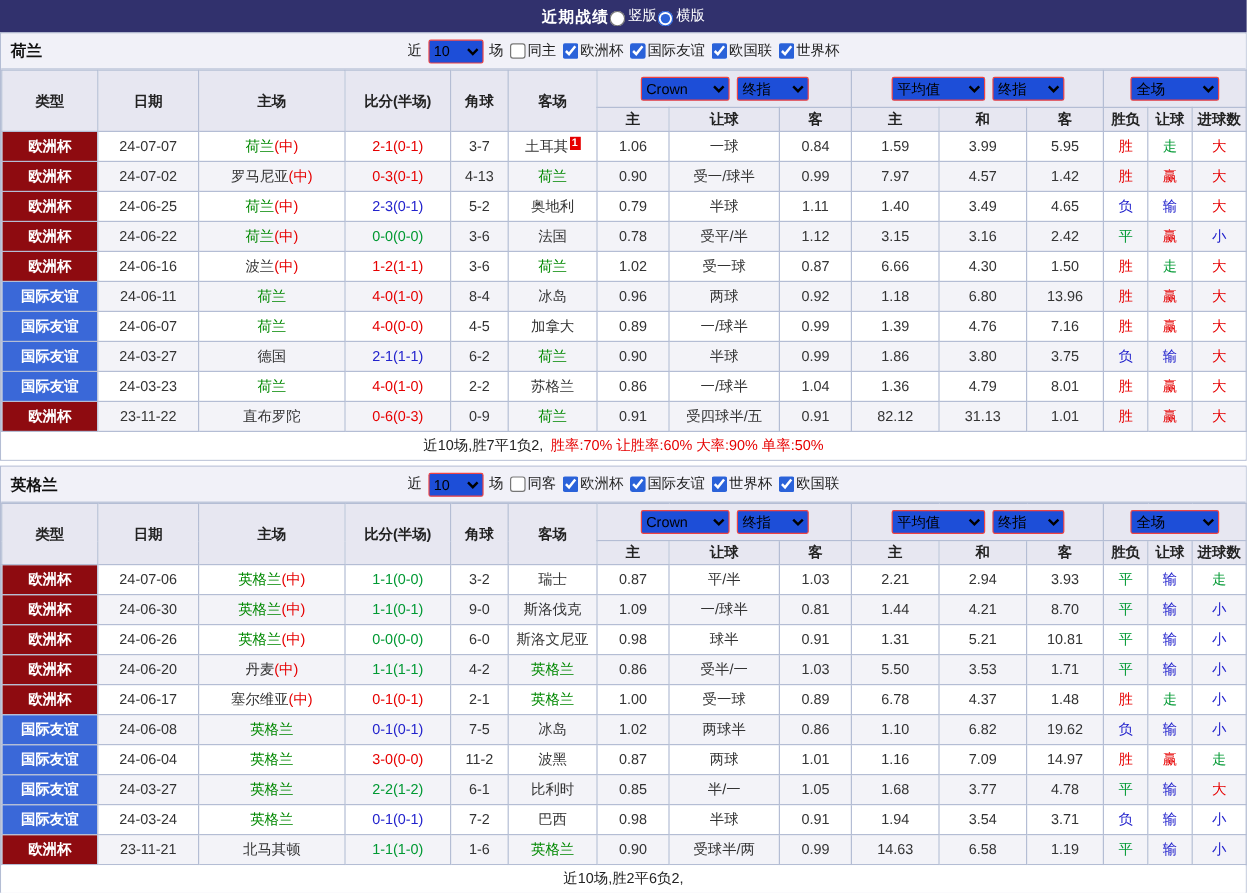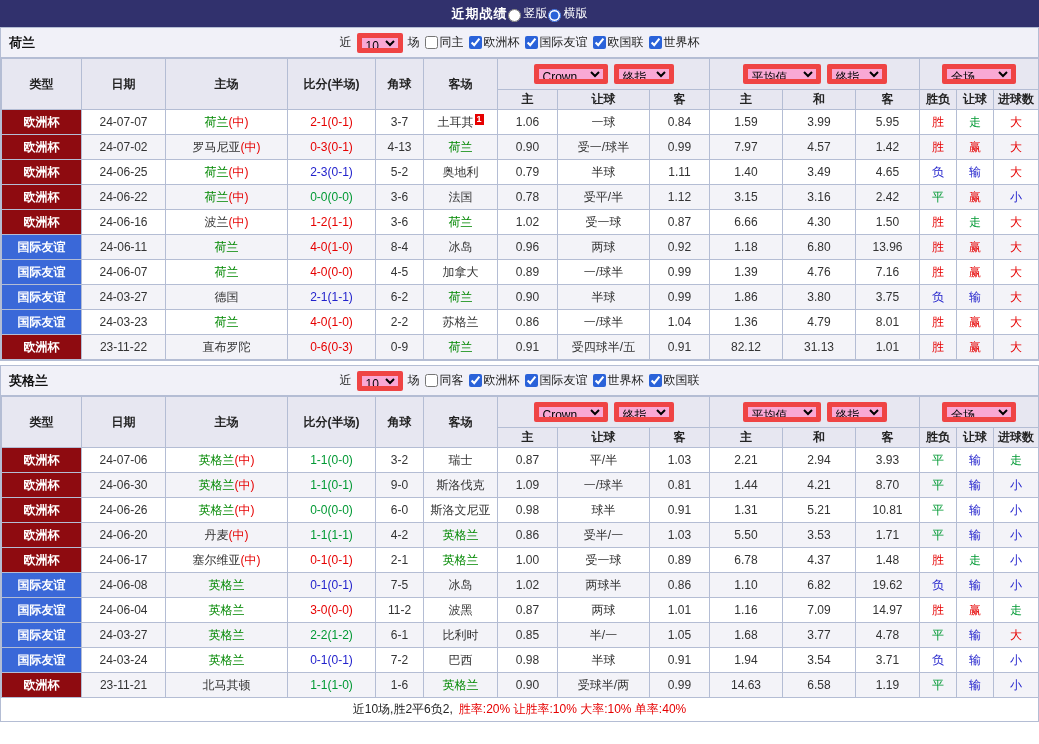--- a/index.html
+++ b/index.html
@@ -23,21 +23,21 @@
   tr.alt td{background:var(--row_alt_bg)}
   td.type{color:#fff;font-weight:bold}
   td.type.euro{background:var(--euro_badge)}
   td.type.friendly{background:var(--friendly_badge)}
   .c-red{color:var(--win_red)}
   .c-green{color:var(--draw_green)}
   .c-blue{color:var(--loss_blue)}
   .team-feat{color:var(--featured_team)}
   .mid-mark{color:var(--neutral_mark)}
   .redcard{display:inline-block;background:var(--win_red);color:#fff;font-size:9px;line-height:11px;min-width:9px;padding:0 1px;margin-left:1px;vertical-align:4px;font-weight:bold}
-  select{font-family:inherit;font-size:12px;height:20px;border:5px solid #ef4444;background:#f9a8d4;border-radius:2px}
+  select{font-family:inherit;font-size:12px;height:20px;border:1px solid #ef4444;background:#1d4ed8;border-radius:2px}
   .ddcell select{margin:0 3px}
   .sel-book{width:74px}
   .sel-idx{width:60px}
   .sel-avg{width:78px}
   .sel-full{width:74px}
   .sel-count{width:46px}
   .footerbar{height:23px;display:flex;align-items:center;justify-content:center;gap:6px;background:#fff}
   .stats{color:var(--stats_red)}
 </style>
 </head>
@@ -298,20 +298,24 @@
           <td>0.91</td>
           <td>82.12</td>
           <td>31.13</td>
           <td>1.01</td>
           <td class="c-red">胜</td>
           <td class="c-red">赢</td>
           <td class="c-red">大</td>
         </tr>
       </tbody>
   </table>
+  <div class="footerbar">
+    <span>近10场,胜7平1负2,</span>
+    <span class="stats">胜率:70% 让胜率:60% 大率:90% 单率:50%</span>
+  </div>
 </div>
 
 <div class="block">
   <div class="filterbar">
     <span class="teamname">英格兰</span>
     <div class="filters">
         <span>近</span>
         <select class="sel-count"><option>10</option></select>
         <span>场</span>
         <label>
@@ -552,15 +556,14 @@
           <td>6.58</td>
           <td>1.19</td>
           <td class="c-green">平</td>
           <td class="c-blue">输</td>
           <td class="c-blue">小</td>
         </tr>
       </tbody>
   </table>
   <div class="footerbar">
     <span>近10场,胜2平6负2,</span>
-    <span class="stats">胜率:20% 让胜率:10% 大率:10% 单率:40%</span>
   </div>
 </div>
 
 </body></html>

